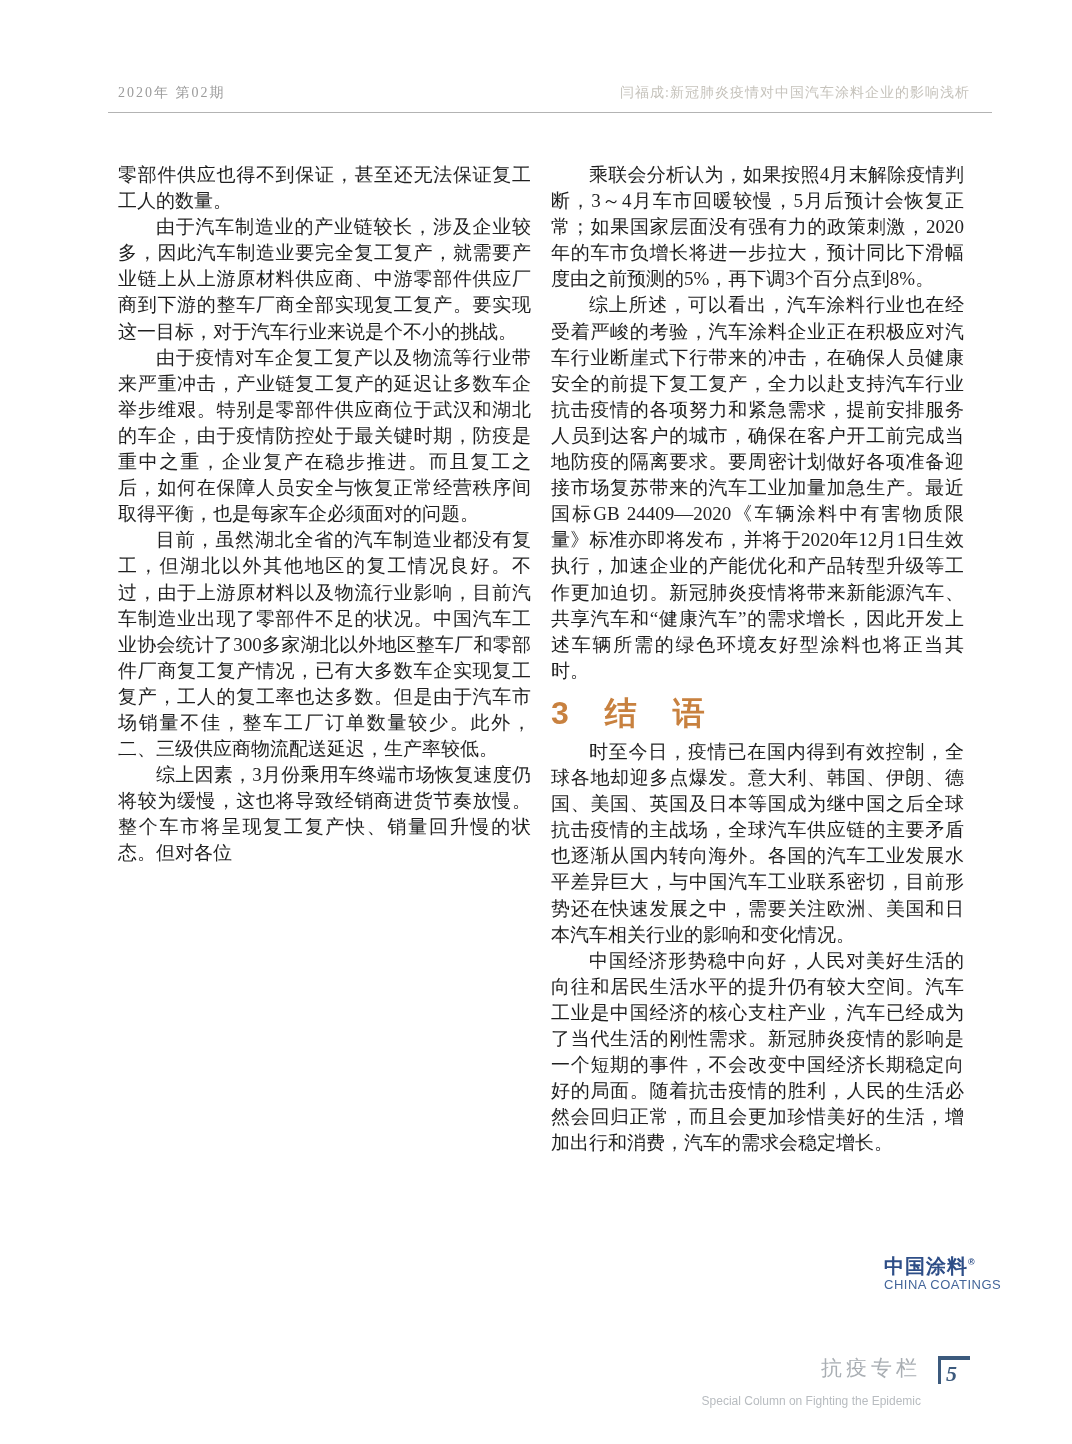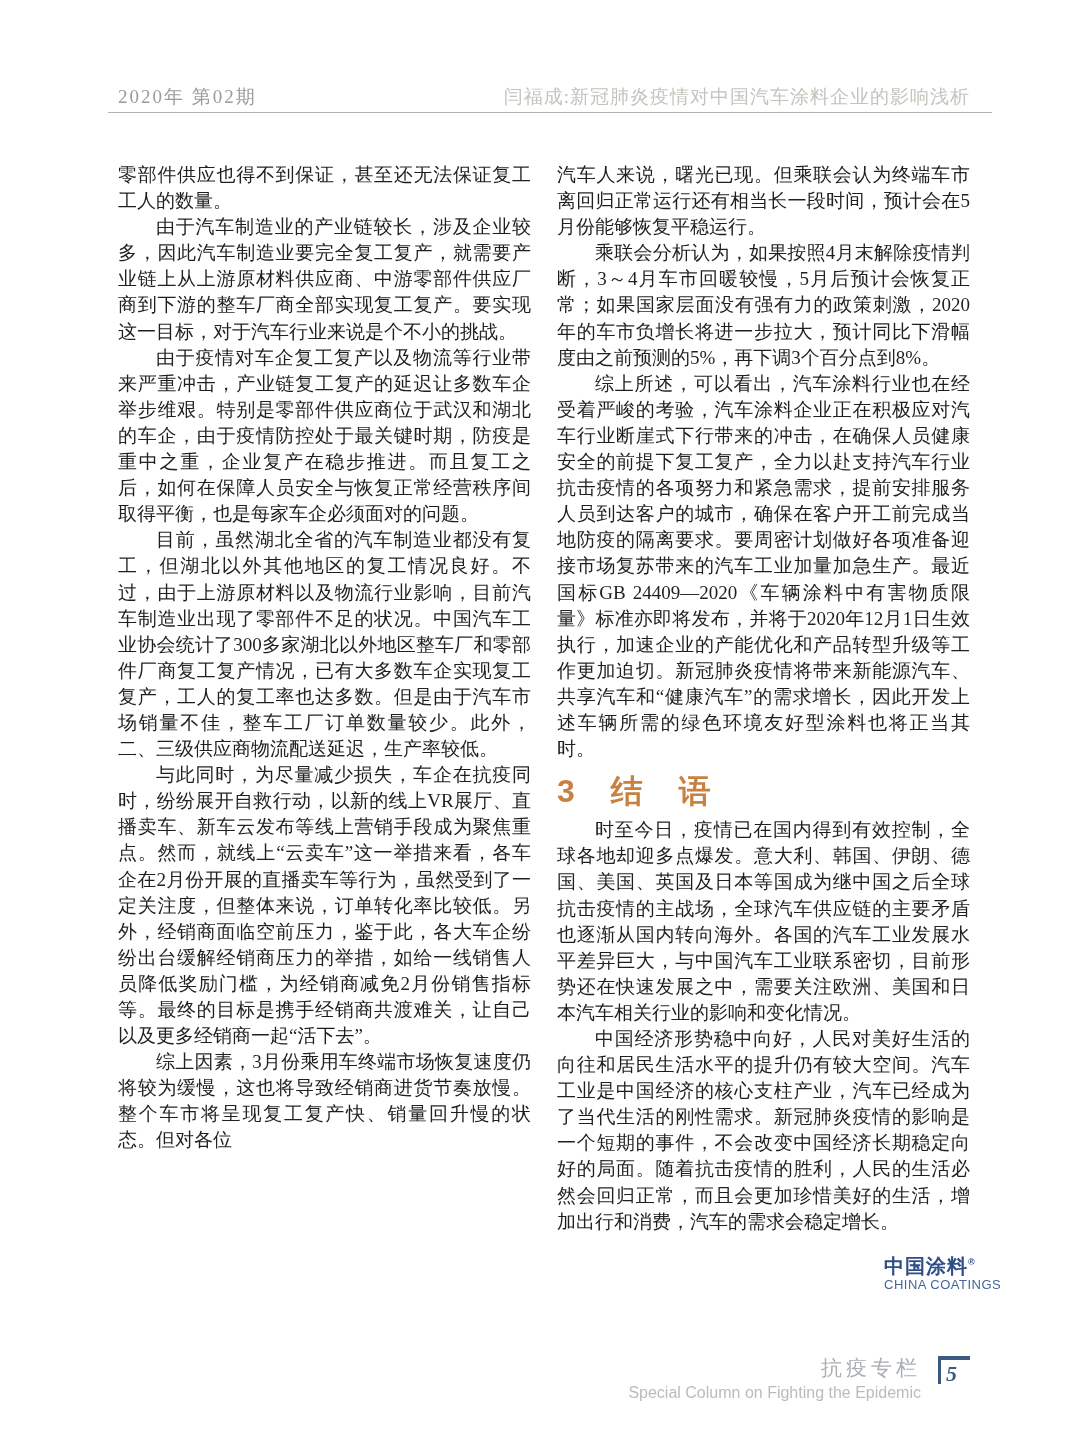--- a/index.html
+++ b/index.html
@@ -14,40 +14,40 @@
 
   
   .header {
     position: absolute;
     top: 84px;
     left: 118px;
     width: 852px;
     display: flex;
     justify-content: space-between;
     align-items: baseline;
-    font-size: 19px;
+    font-size: 14px;
   }
   .issue { color: #9b9b9b; letter-spacing: 2px; }
   .running-title { color: #c6c3bc; letter-spacing: 1px; margin-left: 48px; }
   .header-rule {
     position: absolute;
     top: 112px;
     left: 108px;
     width: 884px;
     border-top: 1px solid #b3b3b3;
   }
 
   
   .content {
     position: absolute;
     top: 162px;
     left: 118px;
     width: 852px;
     display: flex;
-    gap: 26px;
+    gap: 20px;
   }
   .col {
     width: 413px;
     font-size: 19px;
     line-height: 26.1px;
     text-align: justify;
     color: #1f1f1f;
   }
   .col p { margin: 0; text-indent: 2em; }
   .col p.cont { text-indent: 0; }
@@ -87,23 +87,23 @@
   }
   .footer-text { text-align: right; }
   .footer-cn {
     color: #a9aeb3;
     font-size: 21px;
     letter-spacing: 4px;
     line-height: 1.15;
   }
   .footer-en {
     color: #b8bcc0;
-    font-size: 16px;
+    font-size: 12px;
     font-family: "Liberation Sans", "DejaVu Sans", sans-serif;
-    margin-top: 4px;
+    margin-top: 14px;
     white-space: nowrap;
   }
   .page-box {
     border-top: 4px solid #3c5a7d;
     border-left: 3px solid #3c5a7d;
     width: 32px;
     height: 28px;
     padding: 1px 0 0 5px;
     box-sizing: border-box;
   }
@@ -126,26 +126,24 @@
   </div>
   <div class="header-rule"></div>
 
   <div class="content">
 
     <div class="col">
       <p class="cont">零部件供应也得不到保证，甚至还无法保证复工工人的数量。</p>
       <p>由于汽车制造业的产业链较长，涉及企业较多，因此汽车制造业要完全复工复产，就需要产业链上从上游原材料供应商、中游零部件供应厂商到下游的整车厂商全部实现复工复产。要实现这一目标，对于汽车行业来说是个不小的挑战。</p>
       <p>由于疫情对车企复工复产以及物流等行业带来严重冲击，产业链复工复产的延迟让多数车企举步维艰。特别是零部件供应商位于武汉和湖北的车企，由于疫情防控处于最关键时期，防疫是重中之重，企业复产在稳步推进。而且复工之后，如何在保障人员安全与恢复正常经营秩序间取得平衡，也是每家车企必须面对的问题。</p>
       <p>目前，虽然湖北全省的汽车制造业都没有复工，但湖北以外其他地区的复工情况良好。不过，由于上游原材料以及物流行业影响，目前汽车制造业出现了零部件不足的状况。中国汽车工业协会统计了300多家湖北以外地区整车厂和零部件厂商复工复产情况，已有大多数车企实现复工复产，工人的复工率也达多数。但是由于汽车市场销量不佳，整车工厂订单数量较少。此外，二、三级供应商物流配送延迟，生产率较低。</p>
-      <p>与此同时，为尽量减少损失，车企在抗疫同时，纷纷展开自救行动，以新的线上VR展厅、直播卖车、新车云发布等线上营销手段成为聚焦重点。然而，就线上“云卖车”这一举措来看，各车企在2月份开展的直播卖车等行为，虽然受到了一定关注度，但整体来说，订单转化率比较低。另外，经销商面临空前压力，鉴于此，各大车企纷纷出台缓解经销商压力的举措，如给一线销售人员降低奖励门槛，为经销商减免2月份销售指标等。最终的目标是携手经销商共渡难关，让自己以及更多经销商一起“活下去”。</p>
       <p>综上因素，3月份乘用车终端市场恢复速度仍将较为缓慢，这也将导致经销商进货节奏放慢。整个车市将呈现复工复产快、销量回升慢的状态。但对各位</p>
     </div>
 
     <div class="col">
-      <p class="cont">汽车人来说，曙光已现。但乘联会认为终端车市离回归正常运行还有相当长一段时间，预计会在5月份能够恢复平稳运行。</p>
       <p>乘联会分析认为，如果按照4月末解除疫情判断，3～4月车市回暖较慢，5月后预计会恢复正常；如果国家层面没有强有力的政策刺激，2020年的车市负增长将进一步拉大，预计同比下滑幅度由之前预测的5%，再下调3个百分点到8%。</p>
       <p>综上所述，可以看出，汽车涂料行业也在经受着严峻的考验，汽车涂料企业正在积极应对汽车行业断崖式下行带来的冲击，在确保人员健康安全的前提下复工复产，全力以赴支持汽车行业抗击疫情的各项努力和紧急需求，提前安排服务人员到达客户的城市，确保在客户开工前完成当地防疫的隔离要求。要周密计划做好各项准备迎接市场复苏带来的汽车工业加量加急生产。最近国标GB 24409—2020《车辆涂料中有害物质限量》标准亦即将发布，并将于2020年12月1日生效执行，加速企业的产能优化和产品转型升级等工作更加迫切。新冠肺炎疫情将带来新能源汽车、共享汽车和“健康汽车”的需求增长，因此开发上述车辆所需的绿色环境友好型涂料也将正当其时。</p>
       <div class="section-heading">3　结　语</div>
       <p>时至今日，疫情已在国内得到有效控制，全球各地却迎多点爆发。意大利、韩国、伊朗、德国、美国、英国及日本等国成为继中国之后全球抗击疫情的主战场，全球汽车供应链的主要矛盾也逐渐从国内转向海外。各国的汽车工业发展水平差异巨大，与中国汽车工业联系密切，目前形势还在快速发展之中，需要关注欧洲、美国和日本汽车相关行业的影响和变化情况。</p>
       <p>中国经济形势稳中向好，人民对美好生活的向往和居民生活水平的提升仍有较大空间。汽车工业是中国经济的核心支柱产业，汽车已经成为了当代生活的刚性需求。新冠肺炎疫情的影响是一个短期的事件，不会改变中国经济长期稳定向好的局面。随着抗击疫情的胜利，人民的生活必然会回归正常，而且会更加珍惜美好的生活，增加出行和消费，汽车的需求会稳定增长。</p>
     </div>
 
   </div>
 
   <div class="logo">

